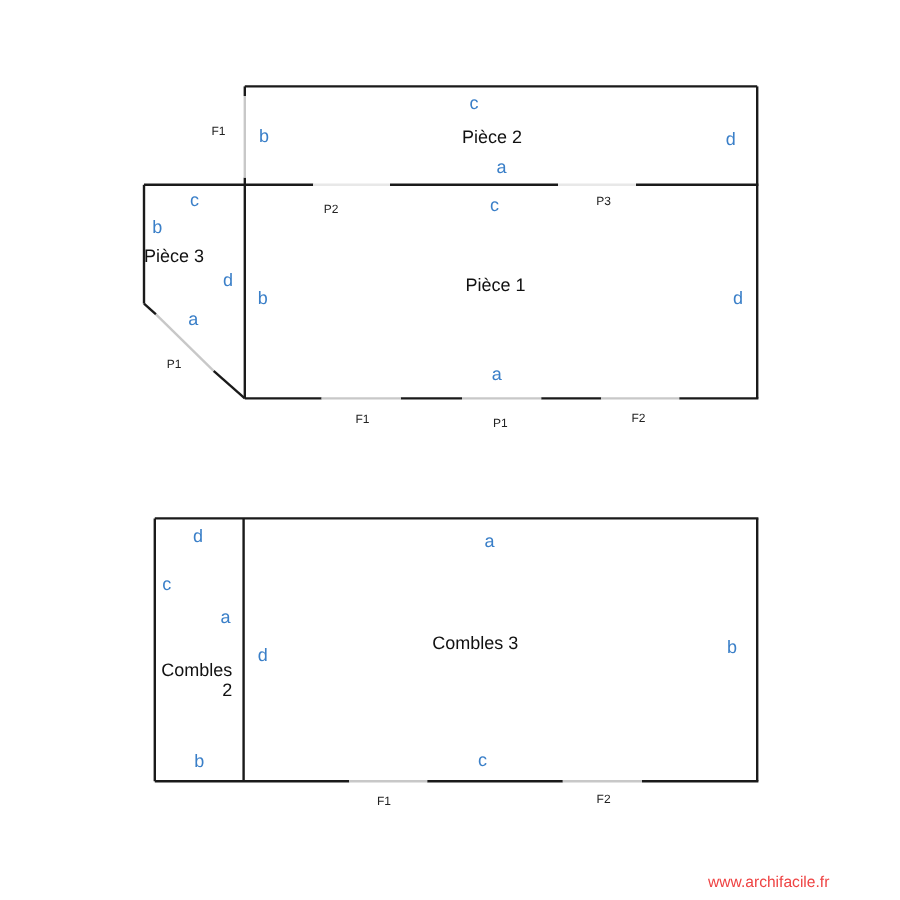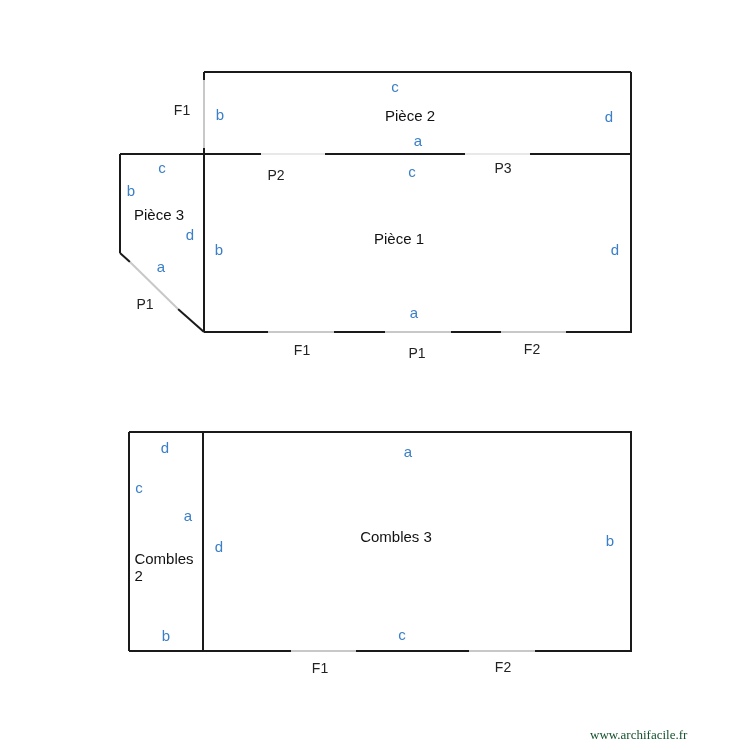--- a/index.html
+++ b/index.html
@@ -1,21 +1,21 @@
 <!DOCTYPE html>
 <html><head>
 <meta charset="utf-8">
 <style>
   html,body{margin:0;padding:0;background:#ffffff;}
   body{width:750px;height:750px;position:relative;overflow:hidden;font-family:"Liberation Sans",sans-serif;}
   svg{position:absolute;left:0;top:0;}
-  .lbl{position:absolute;font-size:14px;color:#222;white-space:nowrap;transform:translate(-50%,-50%);}
+  .lbl{position:absolute;font-size:10px;color:#222;white-space:nowrap;transform:translate(-50%,-50%);}
   .wl{position:absolute;font-size:15px;color:#3a7fc8;transform:translate(-50%,-50%);}
-  .room{position:absolute;font-size:15px;color:#111;text-align:left;transform:translate(-50%,-50%);line-height:17px;}
-  .wm{position:absolute;font-size:13px;color:#14532d;font-family:Liberation Serif, serif;}
+  .room{position:absolute;font-size:15px;color:#111;text-align:right;transform:translate(-50%,-50%);line-height:17px;}
+  .wm{position:absolute;font-size:13px;color:#ef4444;}
 </style>
 </head>
 <body>
 
 <svg width="750" height="750">
 
   <g stroke="#1a1a1a" stroke-width="2" fill="none">
     <line x1="204" y1="72" x2="631" y2="72"></line>
     <line x1="631" y1="72" x2="631" y2="154"></line>
     <line x1="204" y1="72" x2="204" y2="80"></line>
@@ -63,32 +63,32 @@
   <line x1="469" y1="651" x2="535" y2="651" stroke="#c8c8c8" stroke-width="2"></line>
 </svg>
 
 <div class="room" style="left:410px;top:115px">Pièce 2</div>
 <div class="wl" style="left:395px;top:86px">c</div>
 <div class="wl" style="left:220px;top:114px">b</div>
 <div class="wl" style="left:609px;top:116px">d</div>
 <div class="wl" style="left:418px;top:140px">a</div>
 <div class="lbl" style="left:182px;top:110px">F1</div>
 
-<div class="room" style="left:399px;top:238px">Pièce 1</div>
+<div class="room" style="left:413px;top:238px">Pièce 1</div>
 <div class="wl" style="left:412px;top:171px">c</div>
 <div class="wl" style="left:219px;top:249px">b</div>
 <div class="wl" style="left:615px;top:249px">d</div>
 <div class="wl" style="left:414px;top:312px">a</div>
 <div class="lbl" style="left:276px;top:175px">P2</div>
 <div class="lbl" style="left:503px;top:168px">P3</div>
 <div class="lbl" style="left:302px;top:350px">F1</div>
 <div class="lbl" style="left:417px;top:353px">P1</div>
 <div class="lbl" style="left:532px;top:349px">F2</div>
 
-<div class="room" style="left:159px;top:214px">Pièce 3</div>
+<div class="room" style="left:145px;top:214px">Pièce 3</div>
 <div class="wl" style="left:162px;top:167px">c</div>
 <div class="wl" style="left:131px;top:190px">b</div>
 <div class="wl" style="left:190px;top:234px">d</div>
 <div class="wl" style="left:161px;top:266px">a</div>
 <div class="lbl" style="left:145px;top:304px">P1</div>
 
 <div class="room" style="left:396px;top:536px">Combles 3</div>
 <div class="wl" style="left:408px;top:451px">a</div>
 <div class="wl" style="left:219px;top:546px">d</div>
 <div class="wl" style="left:610px;top:540px">b</div>

